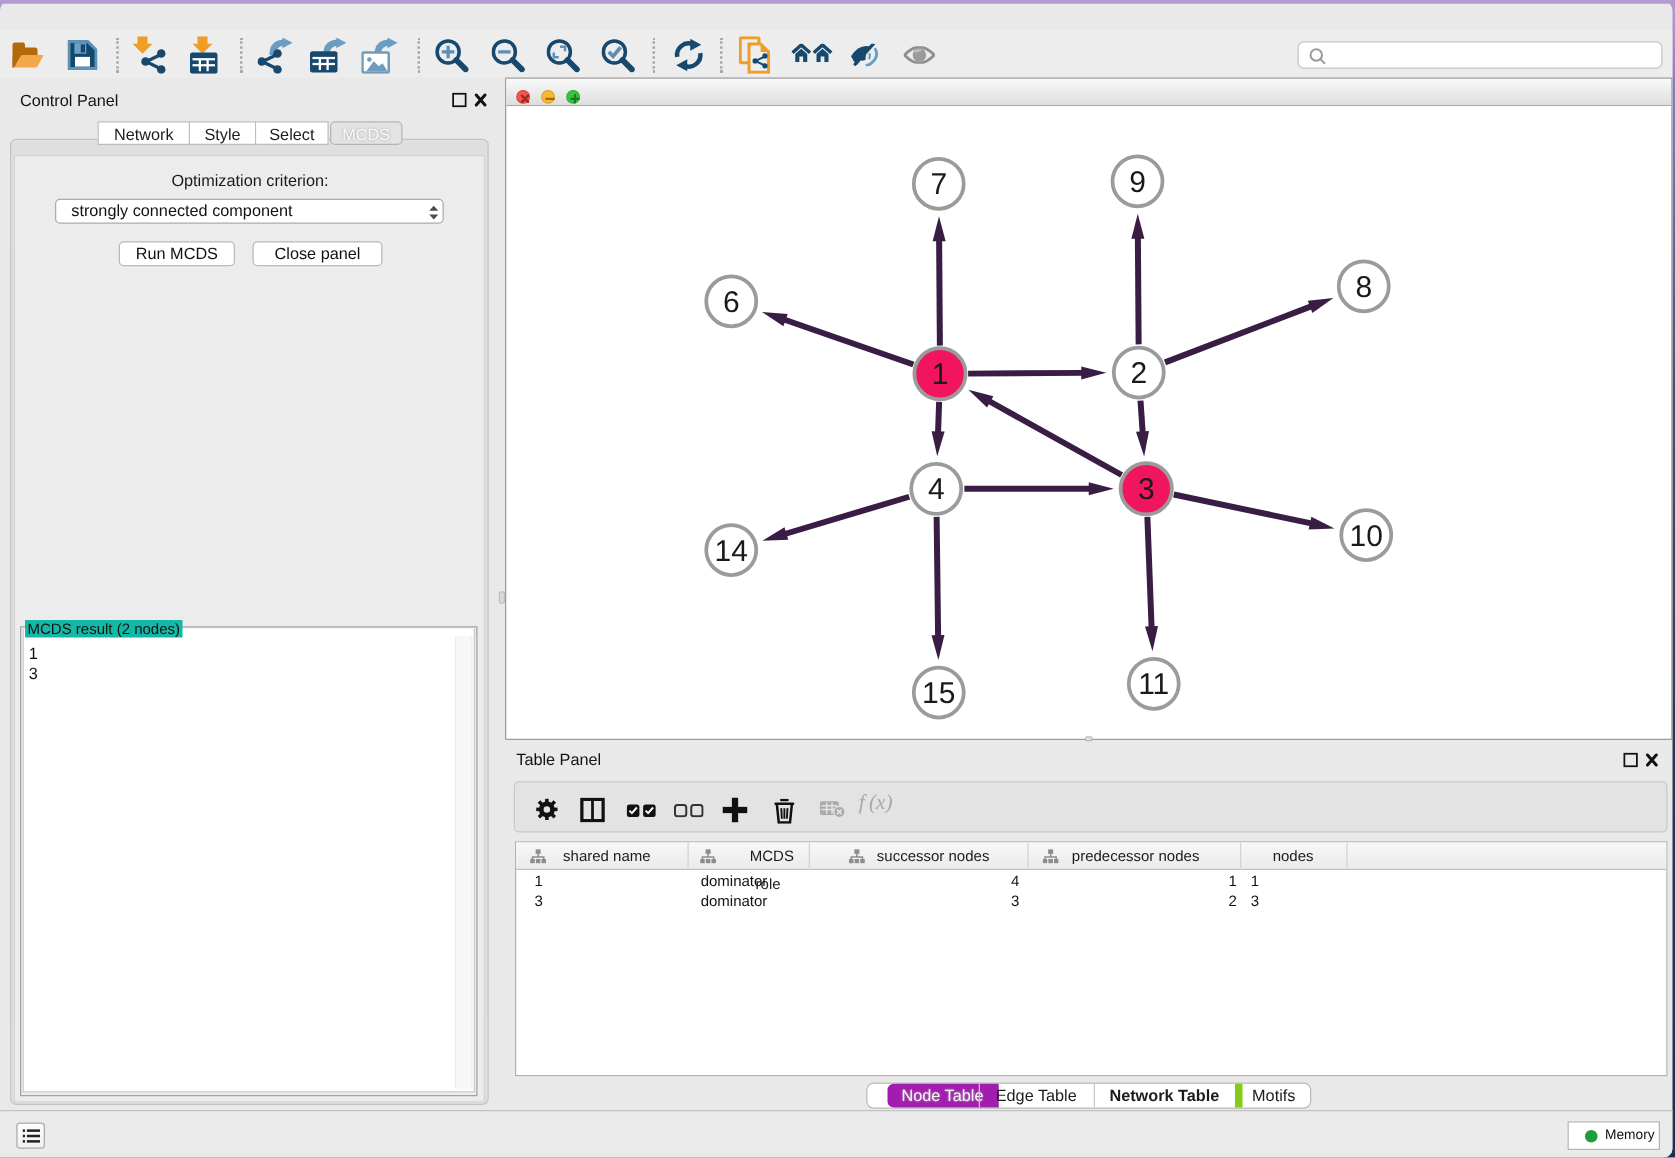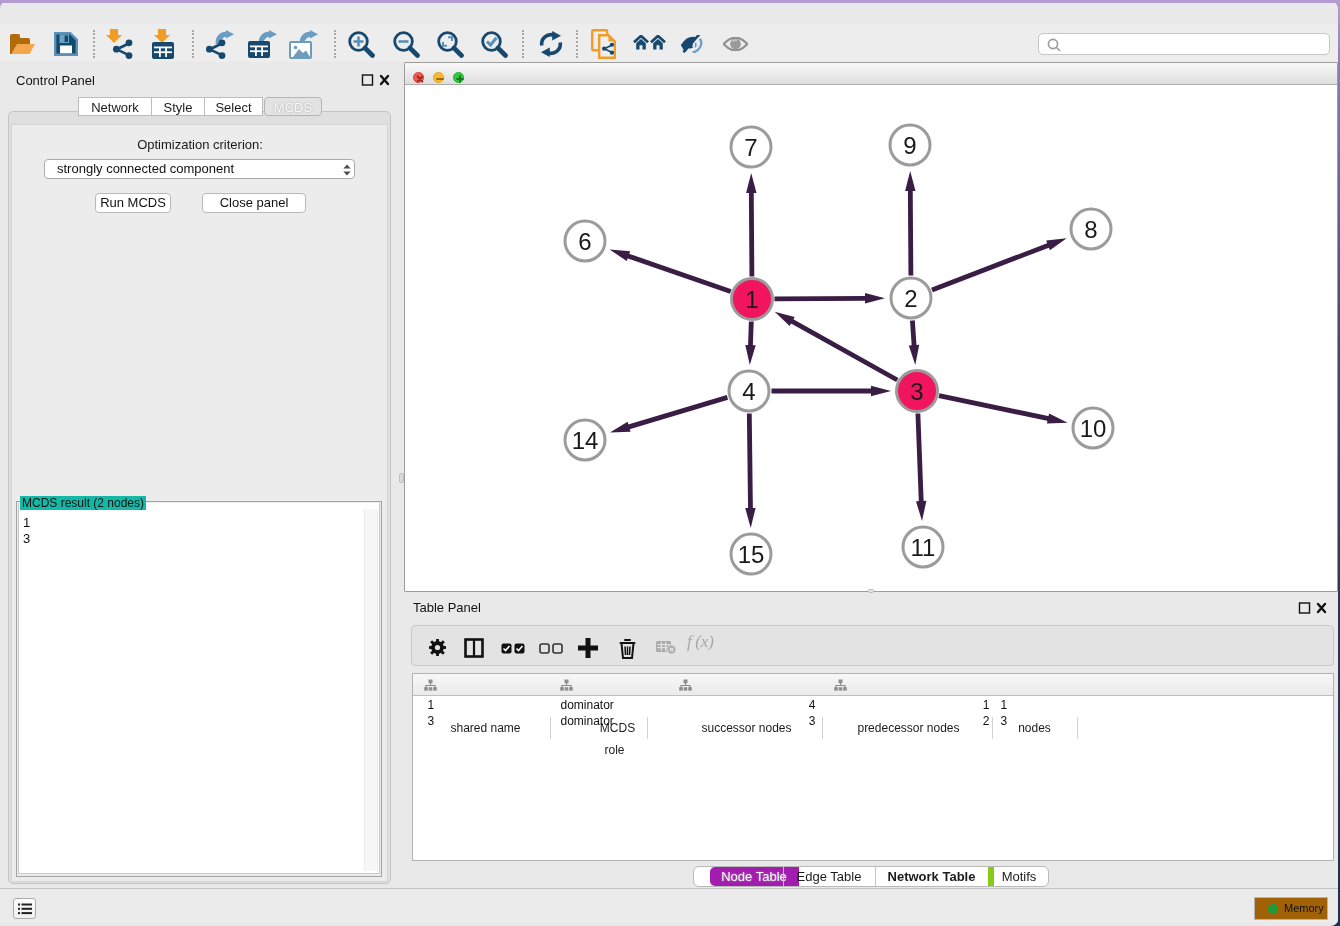--- a/index.html
+++ b/index.html
@@ -30,28 +30,28 @@
 
 #sccwin { left:403.5px; top:62px; width:934px; height:530px; background:#fff; border:1px solid #9c9c9c; border-radius:1px; }
 #scctitle { position:absolute; left:0; top:0; width:100%; height:22px; border-radius:1px 1px 0 0;
   background:linear-gradient(180deg,#f9f9f9,#dedede); border-bottom:1px solid #ababab; }
 .tl2 { position:absolute; top:9px; width:10.5px; height:10.5px; border-radius:50%; }
 
 #tp-title { left:413px; top:600px; font-size:13px; color:#141414;text-align:center; }
 #tptoolbar { left:411px; top:625px; width:923px; height:41px; background:#e3e3e3; border:1px solid #c9c9c9; border-radius:4px; }
 #tablebox { left:411.5px; top:672.5px; width:922.5px; height:188.5px; background:#fff; border:1px solid #b3b3b3; }
 #thead { position:absolute; left:0; top:0; width:100%; height:22px; background:linear-gradient(180deg,#f7f7f7,#ebebeb); border-bottom:1px solid #bfbfbf; }
-.th { position:absolute; top:0; height:22px; border-right:1px solid #d2d2d2; font-size:12px; color:#1c1c1c; text-align:center; line-height:22px;margin-top:43px; }
+.th { position:absolute; top:0; height:22px; border-right:1px solid #d2d2d2; font-size:12px; color:#1c1c1c; text-align:center; line-height:22px; }
 .td { position:absolute; font-size:12px; color:#111; height:16px; line-height:16px; }
 #bottabs { left:692.5px; top:866px; width:356px; height:21px; background:#fff; border:1px solid #b9b9b9; border-radius:6px; }
 .btab { position:absolute; top:0; height:19px; line-height:19px; font-size:13px; color:#1c1c1c; text-align:center; }
 
 #statusbar { left:0; top:888px; width:100%; height:35px; background:#ebebeb; border-top:1px solid #c3c3c3; }
 #listbtn { position:absolute; left:13px; top:898px; width:23px; height:21px; background:linear-gradient(180deg,#fdfdfd,#f0f0f0); border:1px solid #ababab; border-radius:3px; }
-#membtn { position:absolute; left:1254px; top:897px; width:74px; height:23px; background:#a16207; border:1px solid #b5b5b5; font-size:11px; color:#111; }
+#membtn { position:absolute; left:1254px; top:897px; width:74px; height:23px; background:#ffffff; border:1px solid #b5b5b5; font-size:11px; color:#111; }
 .icon { position:absolute; }
 </style>
 </head>
 <body>
 <div id="desk"></div>
 <div style="position:absolute; left:0; top:0; width:1340px; height:3px; background:#b39bd1; z-index:60;"></div>
 <div id="win">
   <div class="abs" id="toolbar"></div>
   <svg class="icon" style="left:9px; top:32px;" width="26" height="23" viewBox="0 0 26 23">
       <path d="M1,22 L1,4 Q1,2 3,2 L9.5,2 Q11,2 11,4 L11,6 L19,6 Q21,6 21,8 L21,12 L8,12 Z" fill="#b26a0b"></path>
@@ -221,21 +221,21 @@
   <div class="abs" id="tabinner"></div>
   <div class="tab" style="left:78px; width:74px;">Network</div>
   <div class="tab" style="left:152px; width:53px; border-left:none;">Style</div>
   <div class="tab" style="left:205px; width:58px; border-left:none;">Select</div>
   <div class="tab" style="left:264px; width:58px; background:#e3e3e3; border:1px solid #b5b5b5; border-radius:4px; color:#fafafa; text-shadow:0 0 2px #a0a0a0;">MCDS</div>
   <div class="abs" id="dropdown">strongly connected component<svg class="icon" style="left:297px; top:3.5px;" width="10" height="12" viewBox="0 0 10 12">
         <polygon points="5,0.5 8.6,4.5 1.4,4.5" fill="#4c4c4c"></polygon>
         <polygon points="5,11.5 8.6,7.5 1.4,7.5" fill="#4c4c4c"></polygon>
       </svg></div>
   <div class="abs" id="optlabel">Optimization criterion:</div>
-  <div class="btn" style="left:95px; width:76px;">Run MCDS</div>
+  <div class="btn" style="left:95px; width:93px;">Run MCDS</div>
   <div class="btn" style="left:202px; width:104px;">Close panel</div>
   <div class="abs" id="grpbox"></div>
   <div class="abs" id="grplist">
     <div style="position:absolute; left:4px; top:12px; font-size:13px; color:#111; line-height:16px;">1<br>3</div>
     <div style="position:absolute; right:1.5px; top:6px; width:14px; height:362px; background:#f7f7f7; border-left:1px solid #ededed; border-right:1px solid #ededed;"></div>
   </div>
   <div class="abs" id="grplabel">MCDS result (2 nodes)</div>
 
   <div class="abs" id="sccwin">
     <div id="scctitle">

